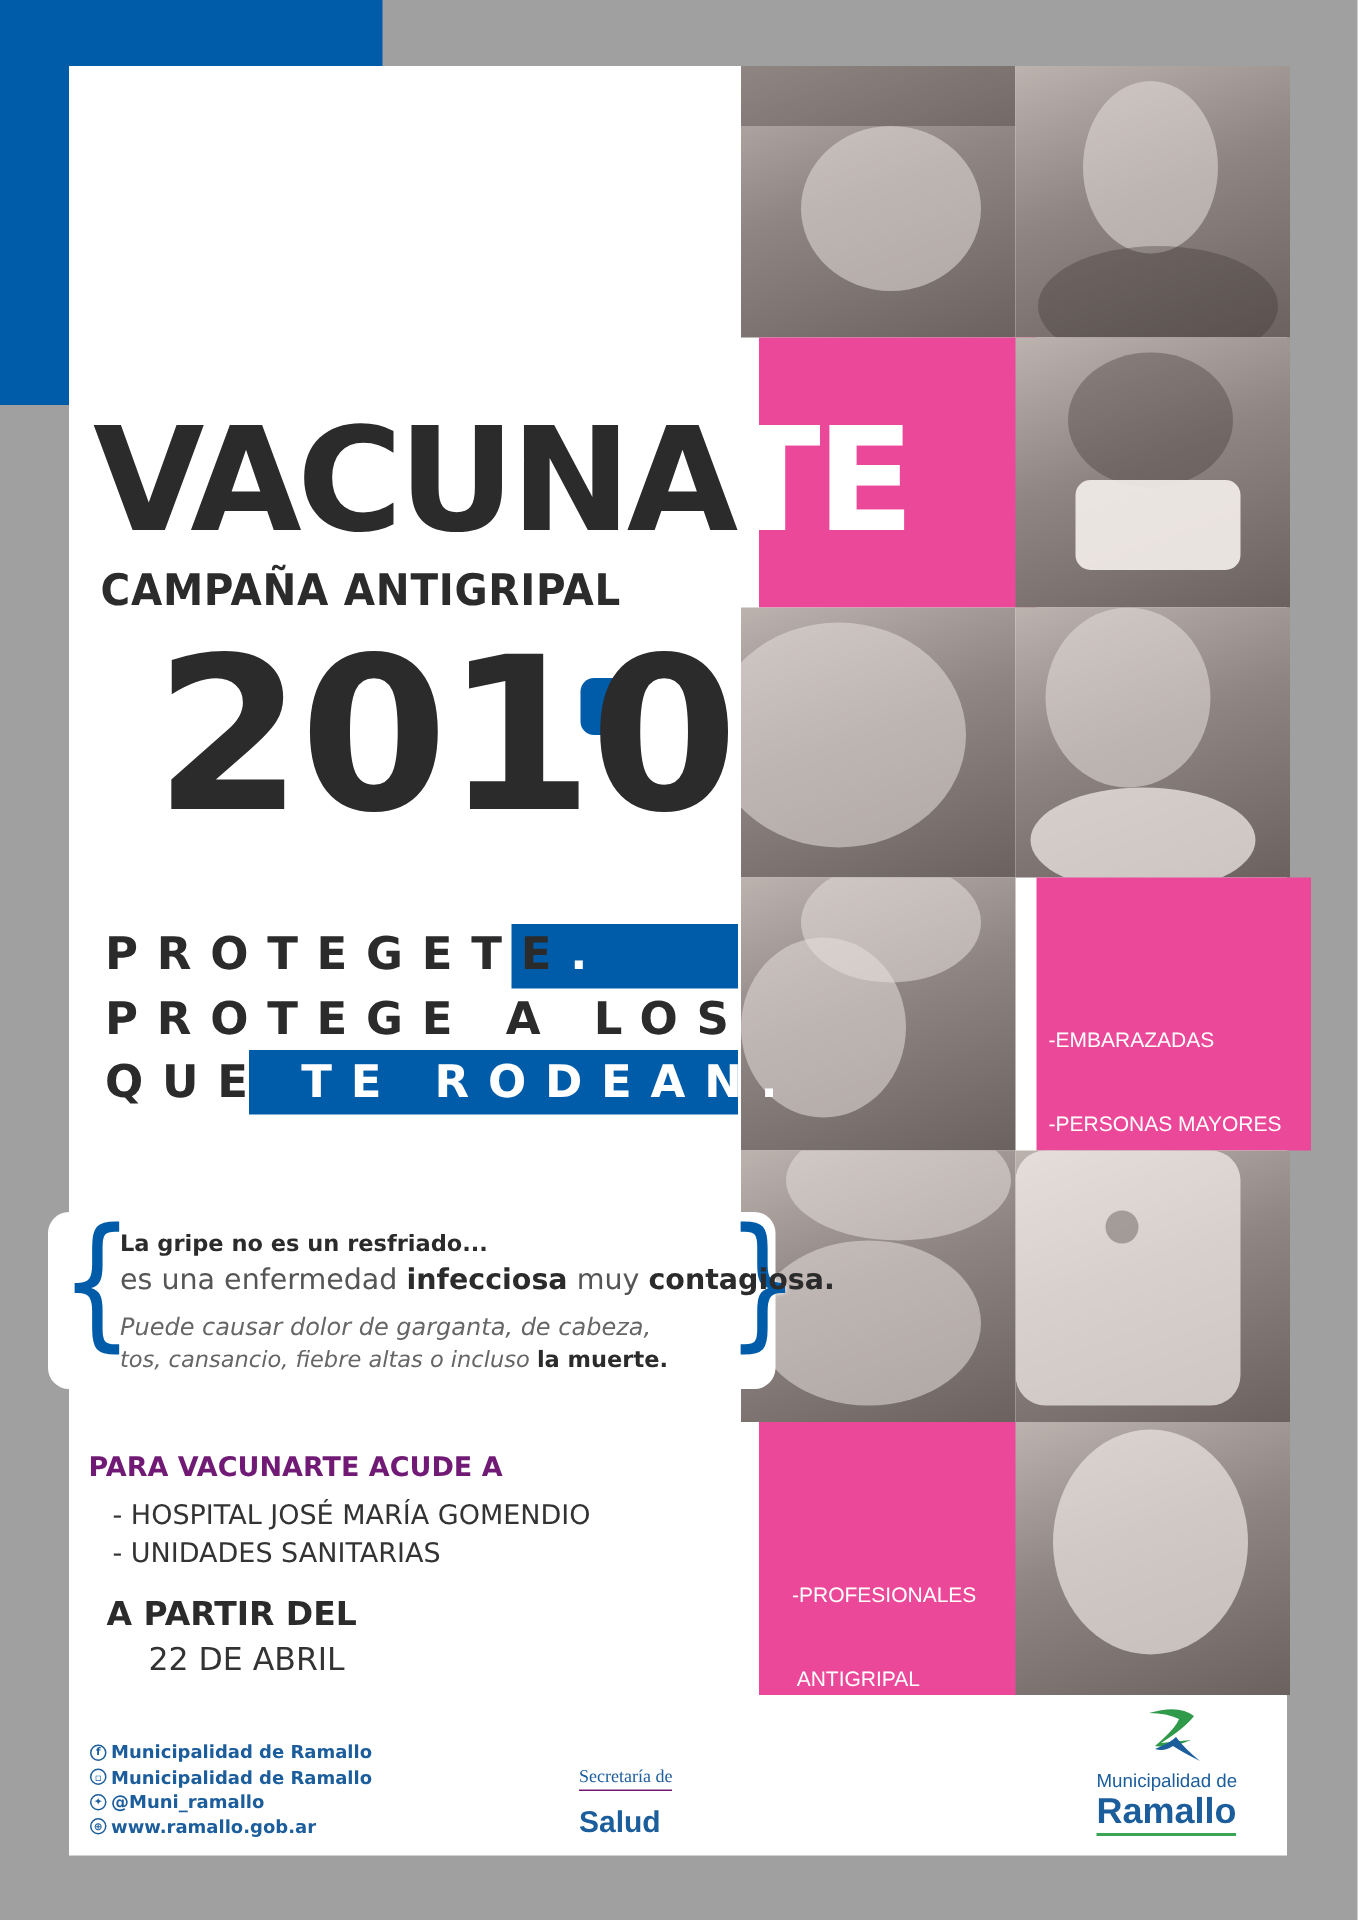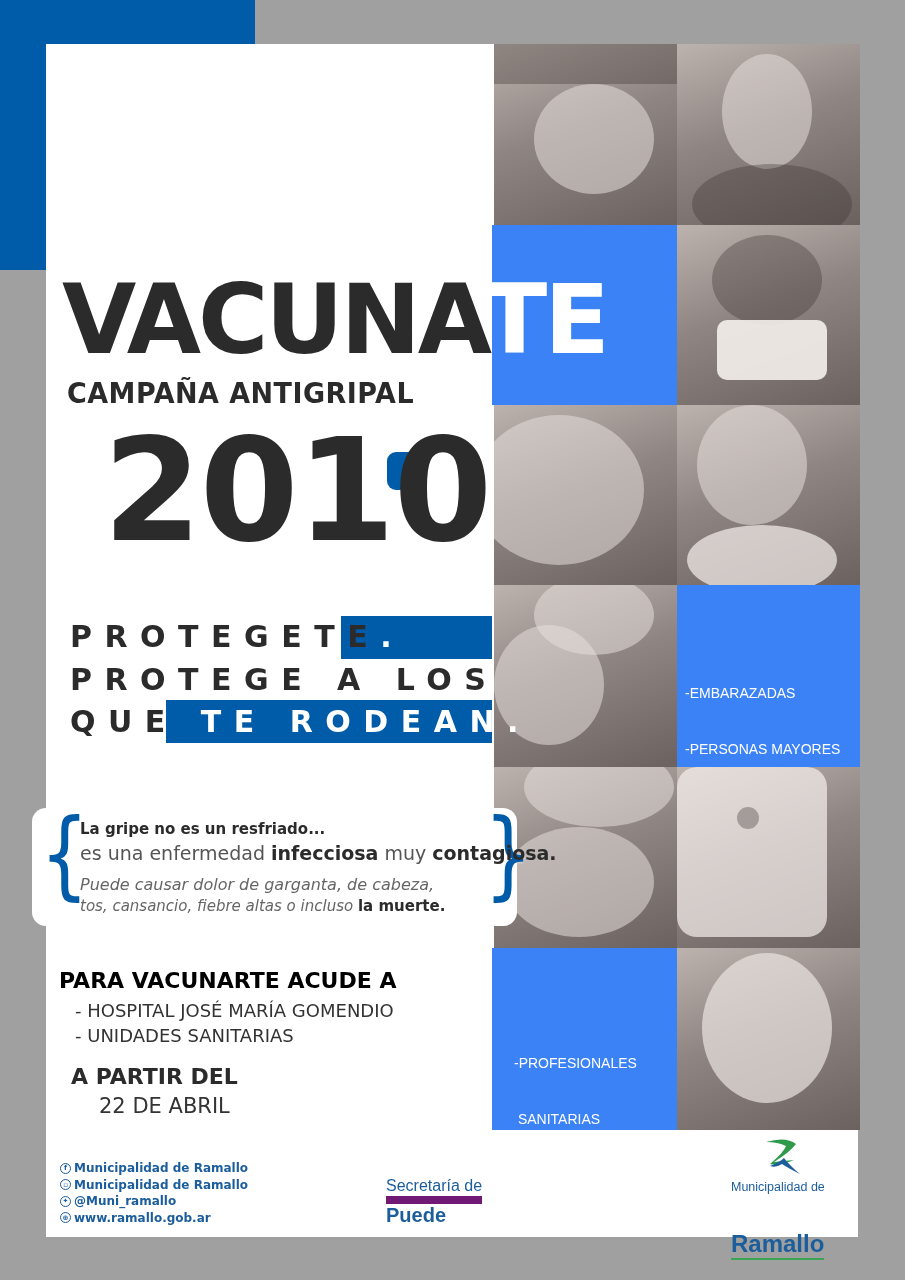--- a/index.html
+++ b/index.html
@@ -10,21 +10,21 @@
   .frame-blue-left { position: absolute; left: 0; top: 0; width: 46px; height: 270px; background: #005ca8; }
 
   .card { position: absolute; left: 46px; top: 44px; width: 812px; height: 1193px; background: #ffffff; }
 
   
   .grid { position: absolute; left: 494px; top: 44px; width: 364px; height: 1086px; }
   .tile { position: absolute; width: 183px; height: 181px; overflow: hidden; }
   .photo { background: linear-gradient(160deg, #bcb2ae 0%, #8f8582 45%, #6b625f 100%); }
   .photo .ph-shape { position: absolute; border-radius: 50%; background: rgba(230,222,218,0.55); }
   .photo .ph-shape.dark { background: rgba(60,52,50,0.35); }
-  .blue-tile { background: #3b82f6; color: #ffffff; }
+  .blue-tile { background: #ec4899; color: #ffffff; margin-left: 14px; }
   .blue-tile .list { position: absolute; left: 8px; font-family: "Liberation Sans", sans-serif; font-size: 14px; line-height: 18.5px; color: #ffffff; white-space: pre; }
 
   
   .vacunate { position: absolute; left: 62px; top: 270px; font-family: "DejaVu Sans", sans-serif; font-weight: bold; font-size: 96px; letter-spacing: -3px; color: #2b2b2b; line-height: 100px; }
   .vacunate .te { color: #ffffff; }
   .campana { position: absolute; left: 67px; top: 376px; font-family: "DejaVu Sans", sans-serif; font-weight: bold; font-size: 29px; color: #2b2b2b; letter-spacing: 0.5px; transform: scaleX(0.93); transform-origin: left; }
   .year { position: absolute; left: 103px; top: 416px; font-family: "DejaVu Sans", sans-serif; font-weight: bold; font-size: 142px; letter-spacing: -2px; color: #2b2b2b; line-height: 150px; }
   .nine-accent { position: absolute; left: 387px; top: 452px; width: 30px; height: 38px; background: #005ca8; border-radius: 9px; }
 
   
@@ -41,36 +41,36 @@
   .brace.r { left: 478px; top: 806px; transform: scaleX(0.8); }
   .gripe { position: absolute; left: 80px; font-family: "DejaVu Sans", sans-serif; white-space: nowrap; }
   .g1 { top: 820px; font-size: 15px; font-weight: bold; color: #2b2b2b; }
   .g2 { top: 842px; font-size: 19px; color: #555555; }
   .g2 b { color: #2b2b2b; }
   .g3 { top: 875px; font-size: 16px; color: #666666; font-style: italic; }
   .g4 { top: 897px; font-size: 15px; color: #666666; font-style: italic; }
   .g4 b { color: #2b2b2b; font-style: normal; }
 
   
-  .h-para { position: absolute; left: 59px; top: 968px; font-family: "DejaVu Sans", sans-serif; font-weight: bold; font-size: 22px; color: #000000; }
+  .h-para { position: absolute; left: 59px; top: 968px; font-family: "DejaVu Sans", sans-serif; font-weight: bold; font-size: 18px; color: #701a75; }
   .place { position: absolute; left: 75px; font-family: "DejaVu Sans", sans-serif; font-size: 18px; color: #333333; white-space: pre; }
   .p1 { top: 1000px; } .p2 { top: 1025px; }
   .h-partir { position: absolute; left: 59px; top: 1064px; font-family: "DejaVu Sans", sans-serif; font-weight: bold; font-size: 22px; color: #2b2b2b; margin-left: 12px; }
   .date { position: absolute; left: 79px; top: 1094px; font-family: "DejaVu Sans", sans-serif; font-size: 21px; color: #333333; margin-left: 20px; }
 
   
   .social { position: absolute; left: 60px; top: 1160px; }
   .social-row { display: flex; align-items: center; height: 16.5px; font-family: "DejaVu Sans", sans-serif; font-weight: bold; font-size: 12px; color: #1c5d9c; }
   .social-row .ic { width: 11px; height: 11px; border: 1px solid #1c5d9c; border-radius: 50%; font-size: 7px; display: inline-flex; align-items: center; justify-content: center; margin-right: 3px; font-weight: bold; }
-  .sec-de { position: absolute; left: 386px; top: 1177px; font-family: Liberation Sans, sans-serif; font-size: 16px; color: #1c5d9c; padding-bottom: 1px; border-bottom: 8px solid #701a75; }
+  .sec-de { position: absolute; left: 386px; top: 1177px; font-family: Liberation Serif, serif; font-size: 12px; color: #1c5d9c; padding-bottom: 1px; border-bottom: 1px solid #701a75; }
   .salud { position: absolute; left: 386px; top: 1204px; font-family: "Liberation Sans", sans-serif; font-weight: bold; font-size: 20px; color: #1c5d9c; }
 
   .logo-mark { position: absolute; left: 760px; top: 1138px; width: 44px; height: 38px; }
   .muni-de { position: absolute; left: 731px; top: 1180px; font-family: "Liberation Sans", sans-serif; font-size: 12.5px; color: #1c5d9c; }
-  .ramallo { position: absolute; left: 731px; top: 1230px; font-family: "Liberation Sans", sans-serif; font-weight: bold; font-size: 24px; color: #1c5d9c; padding-bottom: 0; border-bottom: 2px solid #3aa655; line-height: 28px; }
+  .ramallo { position: absolute; left: 731px; top: 1194px; font-family: "Liberation Sans", sans-serif; font-weight: bold; font-size: 24px; color: #1c5d9c; padding-bottom: 0; border-bottom: 2px solid #3aa655; line-height: 28px; }
 </style>
 </head>
 <body>
 
 <div class="frame-blue-top"></div>
 <div class="frame-blue-left"></div>
 
 <div class="card"></div>
 
 <div class="grid">
@@ -111,21 +111,21 @@
     <div class="ph-shape" style="left:30px;top:-20px;width:150px;height:80px;"></div>
     <div class="ph-shape" style="left:10px;top:60px;width:150px;height:110px;"></div>
   </div>
   <div class="tile photo" style="left:183px;top:723px;height:181px;">
     <div class="ph-shape" style="left:0;top:0;width:150px;height:170px;border-radius:20px;background:rgba(245,240,236,0.7);"></div>
     <div class="ph-shape dark" style="left:60px;top:40px;width:22px;height:22px;"></div>
   </div>
   <div class="tile blue-tile" style="left:-2px;top:904px;width:212px;height:182px;">
     <div class="list" style="top:69px;left:22px;">
       <div>-PROFESIONALES</div>
-      <div> SANITARIAS</div>
+      <div> ANTIGRIPAL</div>
       
       
     </div>
   </div>
   <div class="tile photo" style="left:183px;top:904px;height:182px;">
     <div class="ph-shape" style="left:25px;top:5px;width:130px;height:150px;background:rgba(235,228,224,0.7);"></div>
   </div>
 </div>
 
 <div class="vacunate">
@@ -168,20 +168,20 @@
     <span class="ic">✦</span>
     <span>@Muni_ramallo</span>
   </div>
   <div class="social-row">
     <span class="ic">⊕</span>
     <span>www.ramallo.gob.ar</span>
   </div>
 </div>
 
 <div class="sec-de">Secretaría de</div>
-<div class="salud">Puede</div>
+<div class="salud">Salud</div>
 
 <svg class="logo-mark" viewBox="0 0 44 38">
   <path d="M6 4 Q26 -2 36 6 Q30 14 14 24 L34 22 Q20 28 10 26 Q24 14 26 8 Q18 4 6 4 Z" fill="#2e9a4a"></path>
   <path d="M10 28 Q20 24 24 20 Q30 28 40 36 Q28 30 22 26 Q16 30 10 28 Z" fill="#1c5d9c"></path>
 </svg>
 <div class="muni-de">Municipalidad de</div>
 <div class="ramallo">Ramallo</div>
 
 </body></html>

